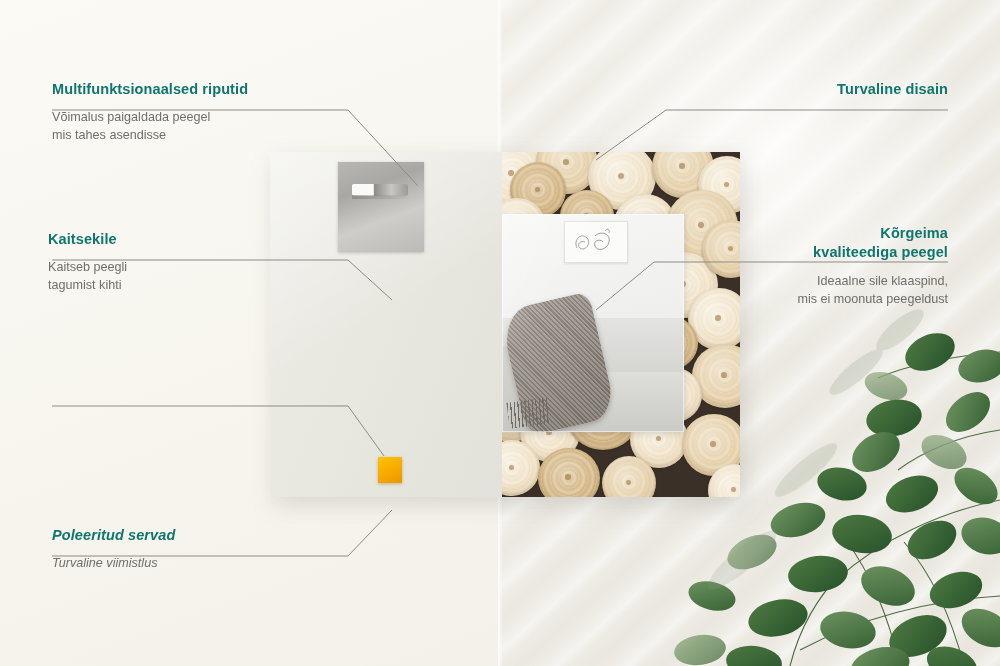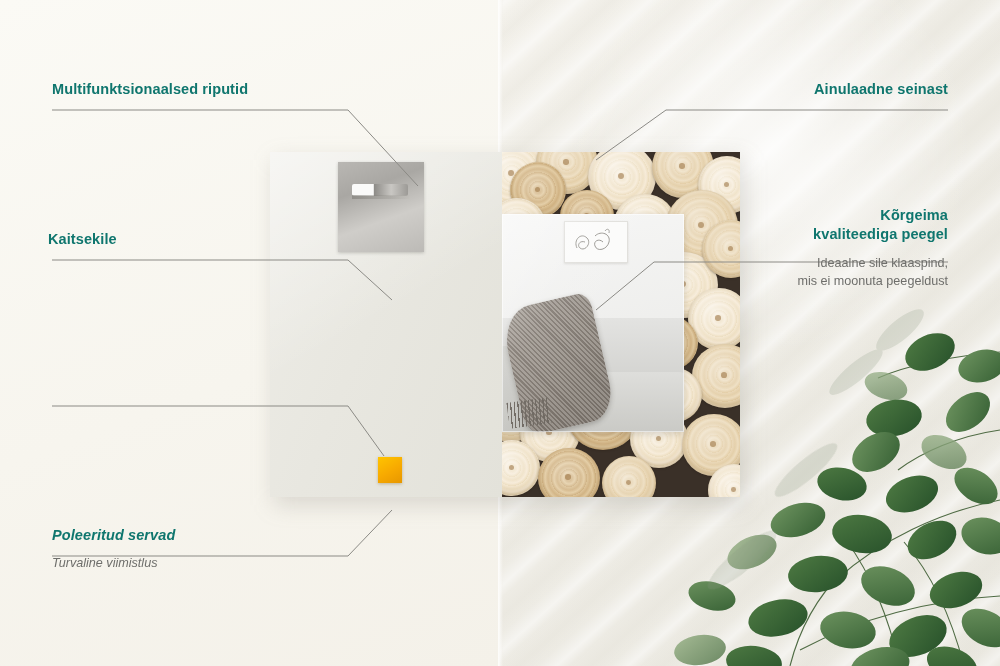--- a/index.html
+++ b/index.html
@@ -408,36 +408,40 @@
     <path d="M52 110 H348 L418 186"></path>
     <path d="M52 260 H348 L392 300"></path>
     <path d="M52 406 H348 L384 456"></path>
     <path d="M52 556 H348 L392 510"></path>
     <path d="M948 110 H666 L596 160"></path>
     <path d="M948 262 H654 L596 310"></path>
   </svg>
 
   <div class="callout" style="left:52px; top:80px; width:300px;">
     <h3>Multifunktsionaalsed riputid</h3>
+    <p>Võimalus paigaldada peegel
+mis tahes asendisse</p>
   </div>
 
   <div class="callout" style="left:48px; top:230px; width:300px;">
     <h3>Kaitsekile</h3>
+    <p>Kaitseb peegli
+tagumist kihti</p>
   </div>
 
 
   <div class="callout" style="left:52px; top:526px; width:300px;font-style:italic;">
     <h3>Poleeritud servad</h3>
     <p>Turvaline viimistlus</p>
   </div>
 
   <div class="callout right" style="left:648px; top:80px; width:300px;">
-    <h3>Ainulaadne seinast</h3>
-  </div>
-
-  <div class="callout right" style="left:648px; top:206px; width:300px;">
+    <h3>Turvaline disain</h3>
+  </div>
+
+  <div class="callout right" style="left:648px; top:224px; width:300px;">
     <h3 style="white-space: pre-line;">Kõrgeima
 kvaliteediga peegel</h3>
     <p>Ideaalne sile klaaspind,
 mis ei moonuta peegeldust</p>
   </div>
 
 </div>
 
 </body></html>

